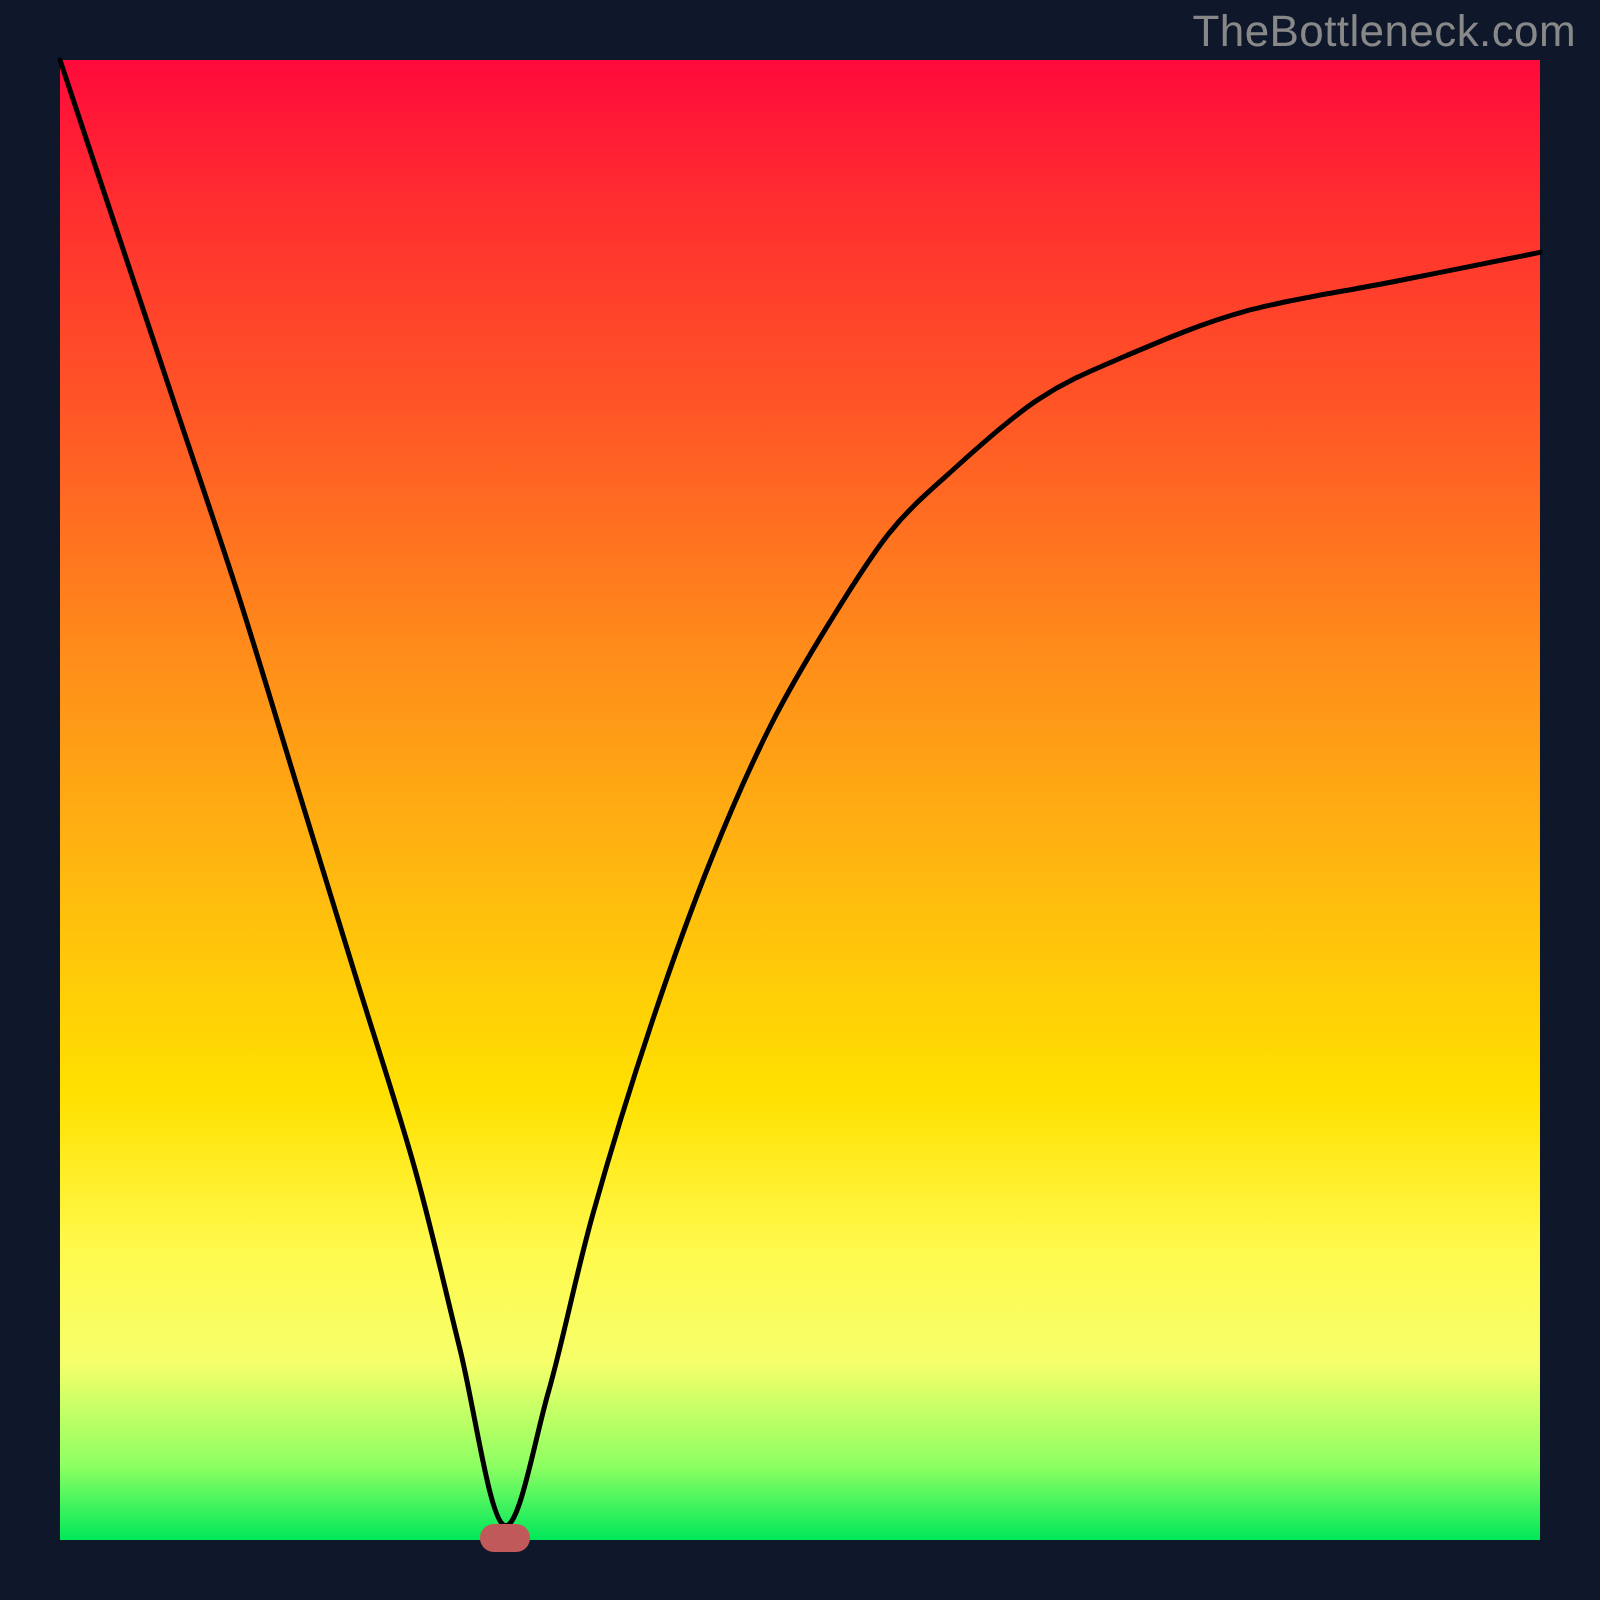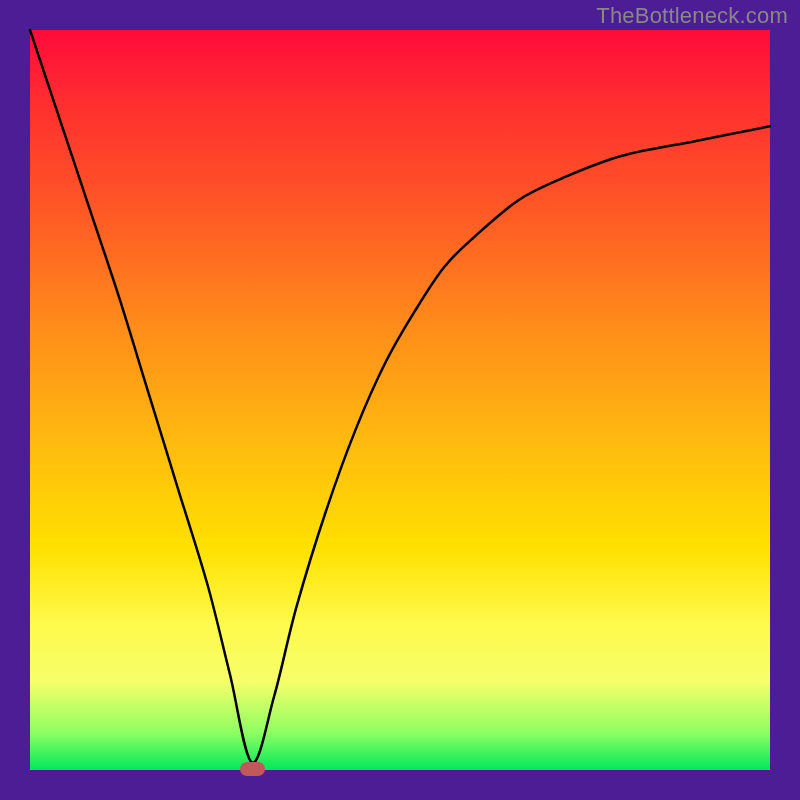--- a/index.html
+++ b/index.html
@@ -8,21 +8,21 @@
     width: 800px;
     height: 800px;
     background: #000;
     overflow: hidden;
     font-family: Arial, Helvetica, sans-serif;
   }
   .stage {
     position: relative;
     width: 800px;
     height: 800px;
-    background: #4c1d95;
+    background: #0f172a;
   }
   .plot-area {
     position: absolute;
     left: 30px;
     top: 30px;
     width: 740px;
     height: 740px;
     
     background: linear-gradient(
       to bottom,

